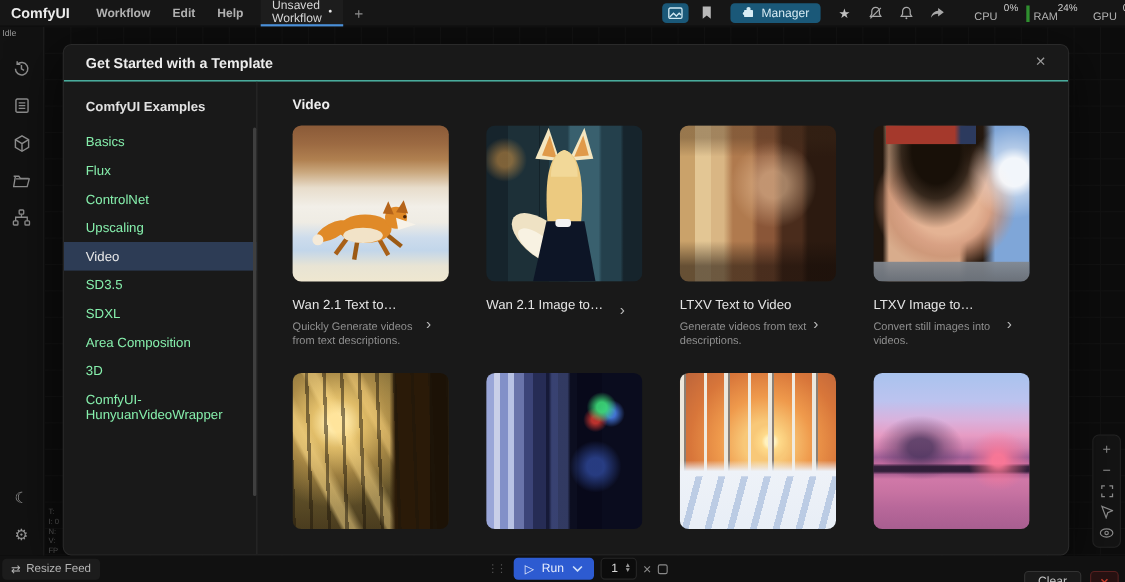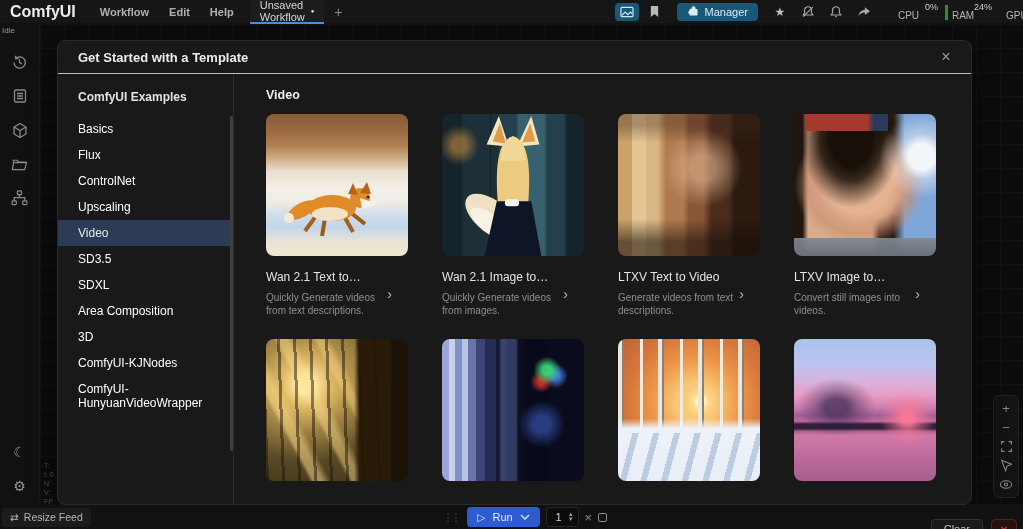--- a/index.html
+++ b/index.html
@@ -2,21 +2,21 @@
 <html><head>
 <meta charset="utf-8">
 <style>
   * { margin:0; padding:0; box-sizing:border-box; }
   html,body { width:1023px; height:529px; overflow:hidden; background:#0d0d0d;
     font-family:"Liberation Sans", sans-serif; color:#c8c8c8; }
 
   
   .menubar { position:fixed; top:0; left:0; right:0; height:24px; background:#161616;
     display:flex; align-items:center; z-index:20; font-size:11px; border-bottom:1px solid #101010; }
-  .logo { font-weight:bold; color:#ececec; font-size:16px; margin:0 14px 0 10px; }
+  .logo { font-weight:bold; color:#ececec; font-size:13px; margin:0 14px 0 10px; }
   .menu-item { color:#b0b0b0; padding:0 10px; line-height:24px;font-weight:bold; }
   .wf-tab { height:24px; display:flex; align-items:center; gap:6px; padding:0 10px;
     background:#1d1d1d; border-bottom:2px solid #4a8fd8; color:#d6d6d6; margin-left:6px; }
   .wf-dot { font-size:6px; color:#e8e8e8; }
   .tab-plus { color:#8a8a8a; font-size:14px; padding:0 10px; }
   .mb-icons { display:flex; align-items:flex-end; gap:4px; margin-left:262px; }
   .mb-icon { width:24px; height:18px; display:flex; align-items:center; justify-content:center;
     border-radius:4px; color:#a8a8a8; }
   .mb-icon svg { display:block; }
   .pill-active { background:#1a5878; }
@@ -77,21 +77,21 @@
     border:1px solid #2a2a2a; border-radius:8px; z-index:15; box-shadow:0 12px 48px rgba(0,0,0,.65);
     overflow:hidden; display:flex; flex-direction:column; }
   .modal-header { height:32px; display:flex; align-items:center; padding:0 14px 0 20px; flex:0 0 auto; }
   .modal-title { font-size:13px; font-weight:bold; color:#ededed; }
   .modal-close { margin-left:auto; color:#9a9a9a; font-size:16px; width:22px; height:22px;
     display:flex; align-items:center; justify-content:center; }
   .modal-body { flex:1; display:flex; overflow:hidden; border-top:1px solid #5eead4; }
   .modal-nav { width:176px; flex:0 0 auto; border-right:1px solid #2a2a2a; padding-top:8px; position:relative; }
   .nav-section { font-size:12px; font-weight:bold; color:#e2e2e2; padding:8px 0 12px 20px; }
   .nav-section.second { padding-top:18px; }
-  .nav-item { font-size:12px; color:#ffffff; padding:6px 8px 6px 20px; line-height:14px; }
+  .nav-item { font-size:12px; color:#86efac; padding:6px 8px 6px 20px; line-height:14px; }
   .nav-item.selected { background:#2d3c55; color:#e8e8e8; }
   .nav-scrollbar { position:absolute; right:0; top:42px; width:3px; height:335px; background:#3f3f3f; border-radius:2px; }
 
   .modal-content { flex:1; padding:14px 14px 0 32px; overflow:hidden; }
   .content-heading { font-size:12.5px; font-weight:bold; color:#ededed; margin-bottom:12px; }
   .card-grid { display:grid; grid-template-columns:repeat(4,142px); column-gap:34px; row-gap:22px; }
   .card { width:126px; }
   .thumb { width:142px; height:142px; border-radius:8px; position:relative; overflow:hidden; }
   .thumb svg { position:absolute; }
   .cap { display:flex; align-items:center; margin-top:14px; }
@@ -338,21 +338,20 @@
       <div class="nav-section">ComfyUI Examples</div>
       <div class="nav-item">Basics</div>
       <div class="nav-item">Flux</div>
       <div class="nav-item">ControlNet</div>
       <div class="nav-item">Upscaling</div>
       <div class="nav-item selected">Video</div>
       <div class="nav-item">SD3.5</div>
       <div class="nav-item">SDXL</div>
       <div class="nav-item">Area Composition</div>
       <div class="nav-item">3D</div>
-      <div class="nav-item">ComfyUI-KJNodes</div>
       <div class="nav-item">ComfyUI-HunyuanVideoWrapper</div>
       <div class="nav-scrollbar"></div>
     </nav>
 
     <section class="modal-content">
       <div class="content-heading">Video</div>
       <div class="card-grid">
 
         <div class="card">
           <div class="thumb t-fox">
@@ -392,21 +391,20 @@
               <path d="M70 22 C62 24 58 34 58 46 L82 46 C82 34 78 24 70 22 Z" fill="#f2d898"></path>
               <ellipse cx="50" cy="102" rx="32" ry="16" transform="rotate(38 50 102)" fill="#efe2c4"></ellipse>
               <ellipse cx="46" cy="107" rx="21" ry="9" transform="rotate(38 46 107)" fill="#f8f2e2"></ellipse>
               <path d="M54 86 L88 86 L98 140 L42 140 Z" fill="#0d1526"></path>
               <rect x="62" y="84" width="14" height="7" rx="3" fill="#f2f2f2"></rect>
             </svg>
           </div>
           <div class="cap">
             <div class="cap-text">
               <div class="card-title">Wan 2.1 Image to…</div>
-              <div class="card-desc">Quickly Generate videos from images.</div>
             </div>
             <span class="card-chev">›</span>
           </div>
         </div>
 
         <div class="card">
           <div class="thumb t-woman"></div>
           <div class="cap">
             <div class="cap-text">
               <div class="card-title">LTXV Text to Video</div>

